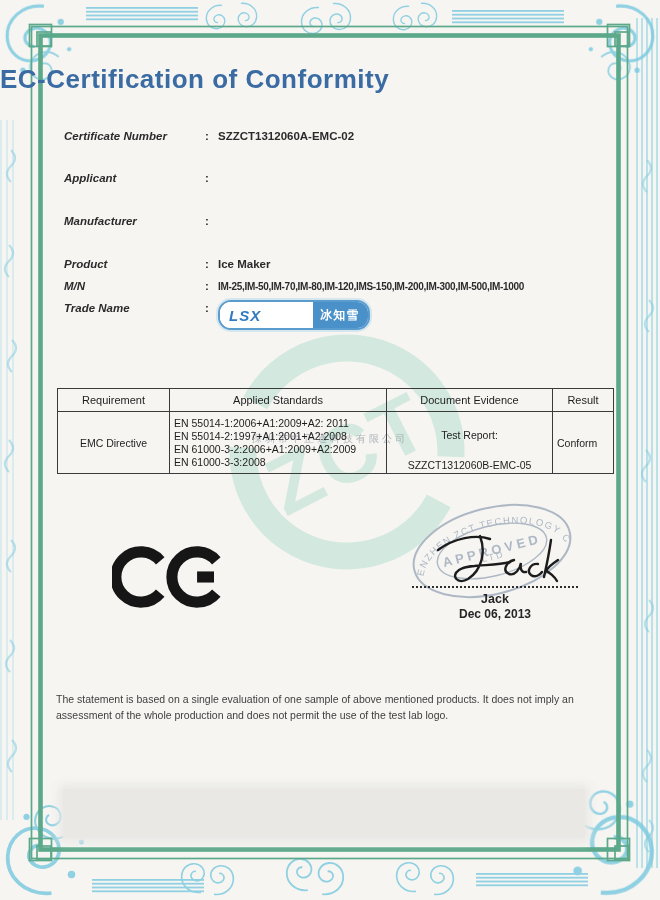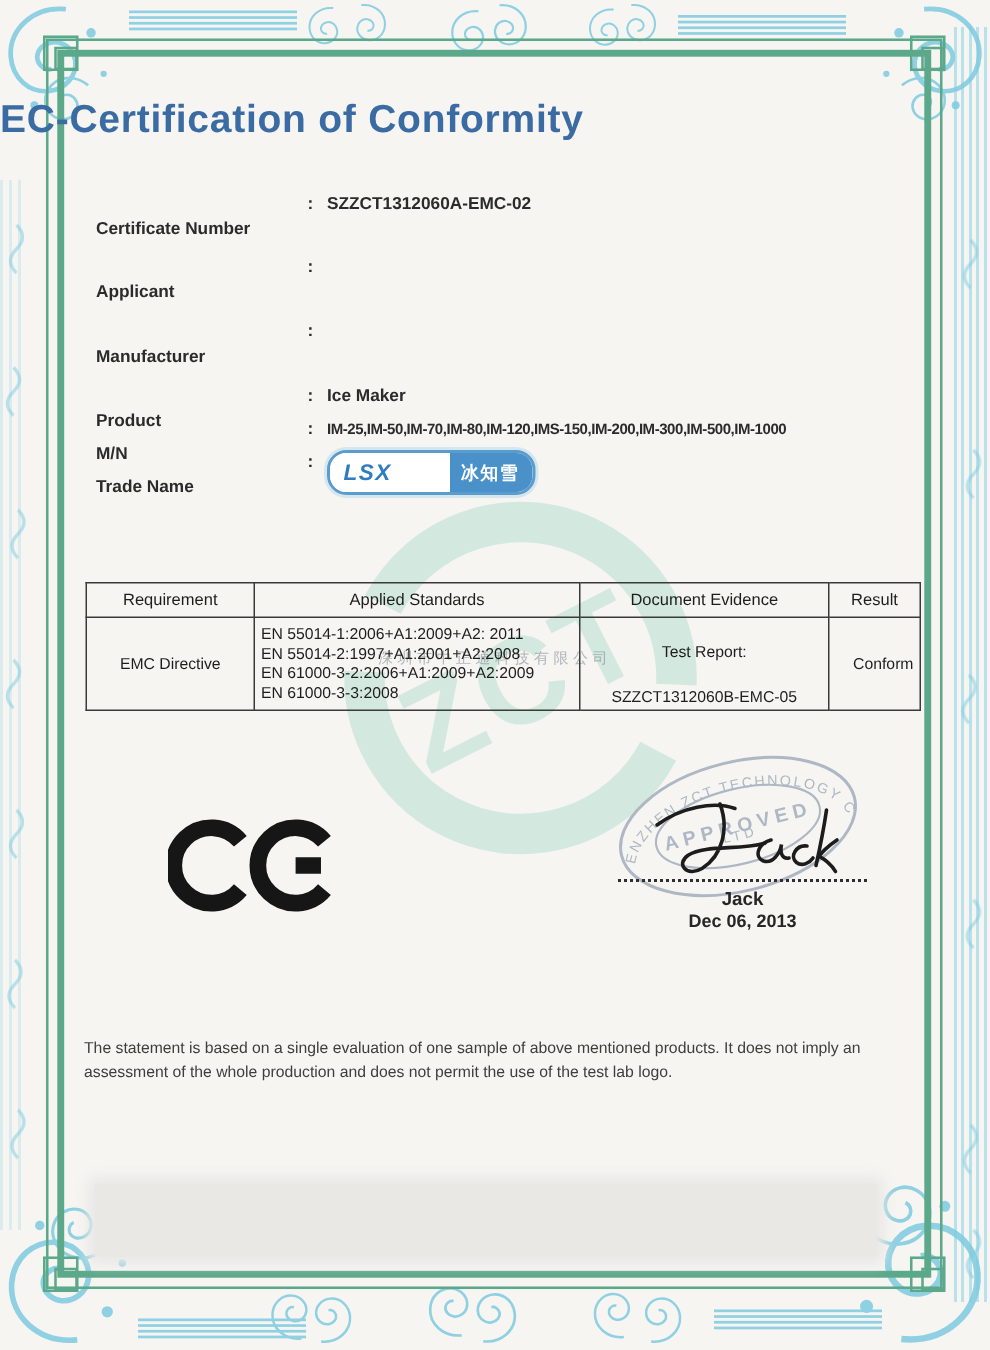--- a/index.html
+++ b/index.html
@@ -15,39 +15,39 @@
   .edge-left{position:absolute;left:0;top:120px;width:16px;height:700px;z-index:0;opacity:.45;
     background:repeating-linear-gradient(90deg,rgba(109,199,224,.45) 0 2px,rgba(109,199,224,0) 2px 6px);}
   
   .wm{z-index:1;}
   .wm-cn{z-index:1;font-size:10px;letter-spacing:3px;color:rgba(108,118,132,.5);}
   
   .content{position:absolute;inset:0;z-index:2;}
   .title{left:0;right:0;top:64px;text-align:left;font-size:26px;font-weight:bold;
          color:#3a6ba3;letter-spacing:.5px;}
   .frow{left:64px;height:16px;font-size:11.5px;font-weight:bold;color:#2b2b2b;white-space:nowrap;}
-  .flabel{position:absolute;left:0;top:17px;}
+  .flabel{position:absolute;left:0;top:0;font-style:italic;}
   .fcolon{position:absolute;left:141px;top:0;}
   .fvalue{position:absolute;left:154px;top:0;}
   .mn .fvalue{font-size:10px;letter-spacing:-.3px;top:1px;text-align:right;}
   
   .logo{left:218px;top:300px;height:26px;display:flex;align-items:stretch;border:2px solid #5b9ccf;
-        border-radius:13px;overflow:hidden;background:#fff;box-shadow:0 0 0 2px rgba(150,205,235,.35);gap:32px;}
+        border-radius:13px;overflow:hidden;background:#fff;box-shadow:0 0 0 2px rgba(150,205,235,.35);}
   .logo-latin{display:flex;align-items:center;padding:0 7px 0 9px;background:#fff;color:#2f7bc0;
         font-weight:bold;font-style:italic;font-size:15px;letter-spacing:1px;}
   .logo-cn{display:flex;align-items:center;padding:0 9px 0 7px;background:#4a90c9;color:#fff;
-        font-weight:bold;font-size:12px;letter-spacing:1px;}
+        font-weight:bold;font-size:12px;letter-spacing:1px;margin-left:45px;}
   
   table.std{border-collapse:collapse;table-layout:fixed;font-size:10.5px;color:#1d1d1d;border-radius:12px;}
   table.std td,table.std th{border:1.4px solid #3a3a3a;padding:1px 4px;background:transparent;}
   table.std th{font-weight:normal;height:20px;text-align:center;font-size:11px;}
   .c-req{width:103px;text-align:center;}
   .c-std{width:208px;text-align:left;}
   .c-evd{width:157px;text-align:center;}
-  .c-res{width:52px;text-align:right;}
+  .c-res{width:52px;text-align:left;}
   .stdline{line-height:13px;white-space:nowrap;}
   .evline{line-height:13.5px;margin-top:16px;}
   
   .dotline{left:412px;top:586px;width:166px;border-bottom:2px dotted #2e2e2e;height:0;}
   .signame{left:412px;width:166px;top:592px;text-align:center;font-weight:bold;font-size:12.5px;color:#262626;}
   .sigdate{left:412px;width:166px;top:607px;text-align:center;font-weight:bold;font-size:12px;color:#262626;}
   
   .statement{left:56px;top:692px;width:530px;font-size:10.5px;line-height:15.5px;color:#3e3e3e;}
   
   .blurbox{left:63px;top:789px;width:522px;height:49px;background:#e9e8e5;border-radius:2px;

